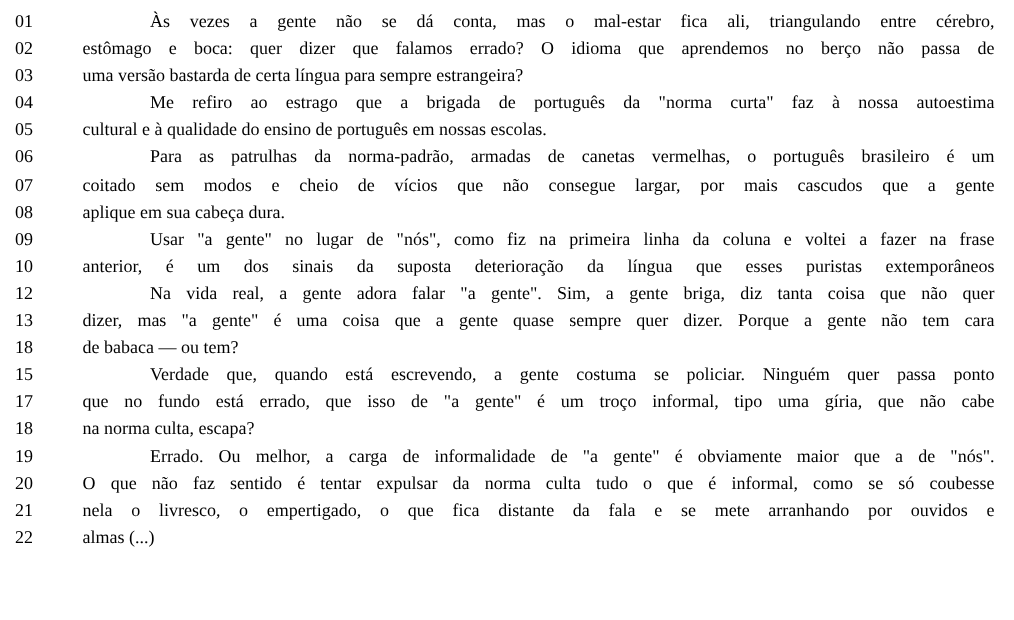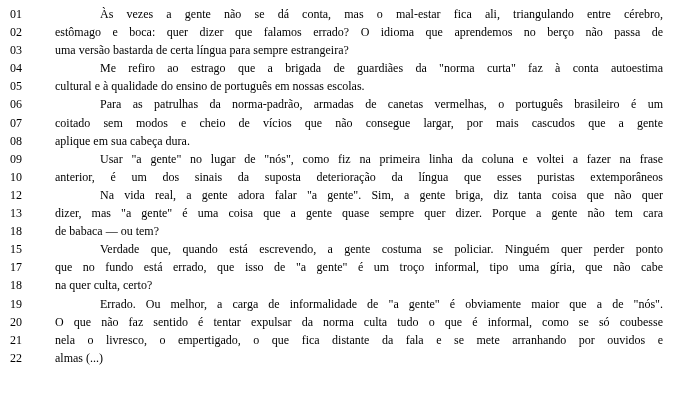--- a/index.html
+++ b/index.html
@@ -50,21 +50,21 @@
     <div class="line just">
       <span class="num">02</span>
       <span class="txt">estômago e boca: quer dizer que falamos errado? O idioma que aprendemos no berço não passa de</span>
     </div>
     <div class="line">
       <span class="num">03</span>
       <span class="txt">uma versão bastarda de certa língua para sempre estrangeira?</span>
     </div>
     <div class="line just indent">
       <span class="num">04</span>
-      <span class="txt">Me refiro ao estrago que a brigada de guardiães da "norma curta" faz à conta autoestima</span>
+      <span class="txt">Me refiro ao estrago que a brigada de português da "norma curta" faz à nossa autoestima</span>
     </div>
     <div class="line">
       <span class="num">05</span>
       <span class="txt">cultural e à qualidade do ensino de português em nossas escolas.</span>
     </div>
     <div class="line just indent">
       <span class="num">06</span>
       <span class="txt">Para as patrulhas da norma-padrão, armadas de canetas vermelhas, o português brasileiro é um</span>
     </div>
     <div class="line just">
@@ -90,29 +90,29 @@
     <div class="line just">
       <span class="num">13</span>
       <span class="txt">dizer, mas "a gente" é uma coisa que a gente quase sempre quer dizer. Porque a gente não tem cara</span>
     </div>
     <div class="line">
       <span class="num">18</span>
       <span class="txt">de babaca — ou tem?</span>
     </div>
     <div class="line just indent">
       <span class="num">15</span>
-      <span class="txt">Verdade que, quando está escrevendo, a gente costuma se policiar. Ninguém quer perder ponto</span>
+      <span class="txt">Verdade que, quando está escrevendo, a gente costuma se policiar. Ninguém quer passa ponto</span>
     </div>
     <div class="line just">
       <span class="num">17</span>
       <span class="txt">que no fundo está errado, que isso de "a gente" é um troço informal, tipo uma gíria, que não cabe</span>
     </div>
     <div class="line">
       <span class="num">18</span>
-      <span class="txt">na quer culta, certo?</span>
+      <span class="txt">na norma culta, escapa?</span>
     </div>
     <div class="line just indent">
       <span class="num">19</span>
       <span class="txt">Errado. Ou melhor, a carga de informalidade de "a gente" é obviamente maior que a de "nós".</span>
     </div>
     <div class="line just">
       <span class="num">20</span>
       <span class="txt">O que não faz sentido é tentar expulsar da norma culta tudo o que é informal, como se só coubesse</span>
     </div>
     <div class="line just">

